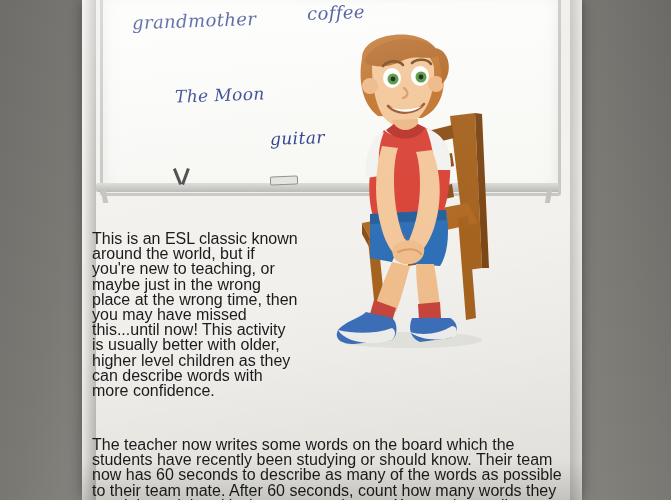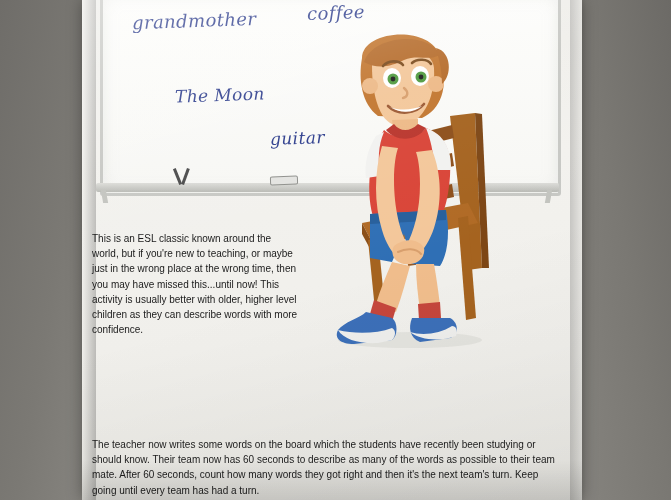--- a/index.html
+++ b/index.html
@@ -131,21 +131,21 @@
   .scene { position: absolute; left: 300px; top: 18px; width: 230px; height: 330px; }
 
   svg.art { position: absolute; left: 0; top: 0; }
 
   
   .body-text {
     position: absolute;
     left: 92px;
     width: 475px;
     color: #1b1b1b;
-    font-size: 10px;
+    font-size: 16px;
     line-height: 15.2px;
     font-family: "Liberation Sans", sans-serif;
   }
   .p1 { top: 231px; width: 208px; }
   .p2 { top: 373px; width: 470px; }
   .p3 { top: 437px; width: 470px; }
 
   .shadow-bottom {
     position: absolute;
     left: 82px; bottom: 0;

